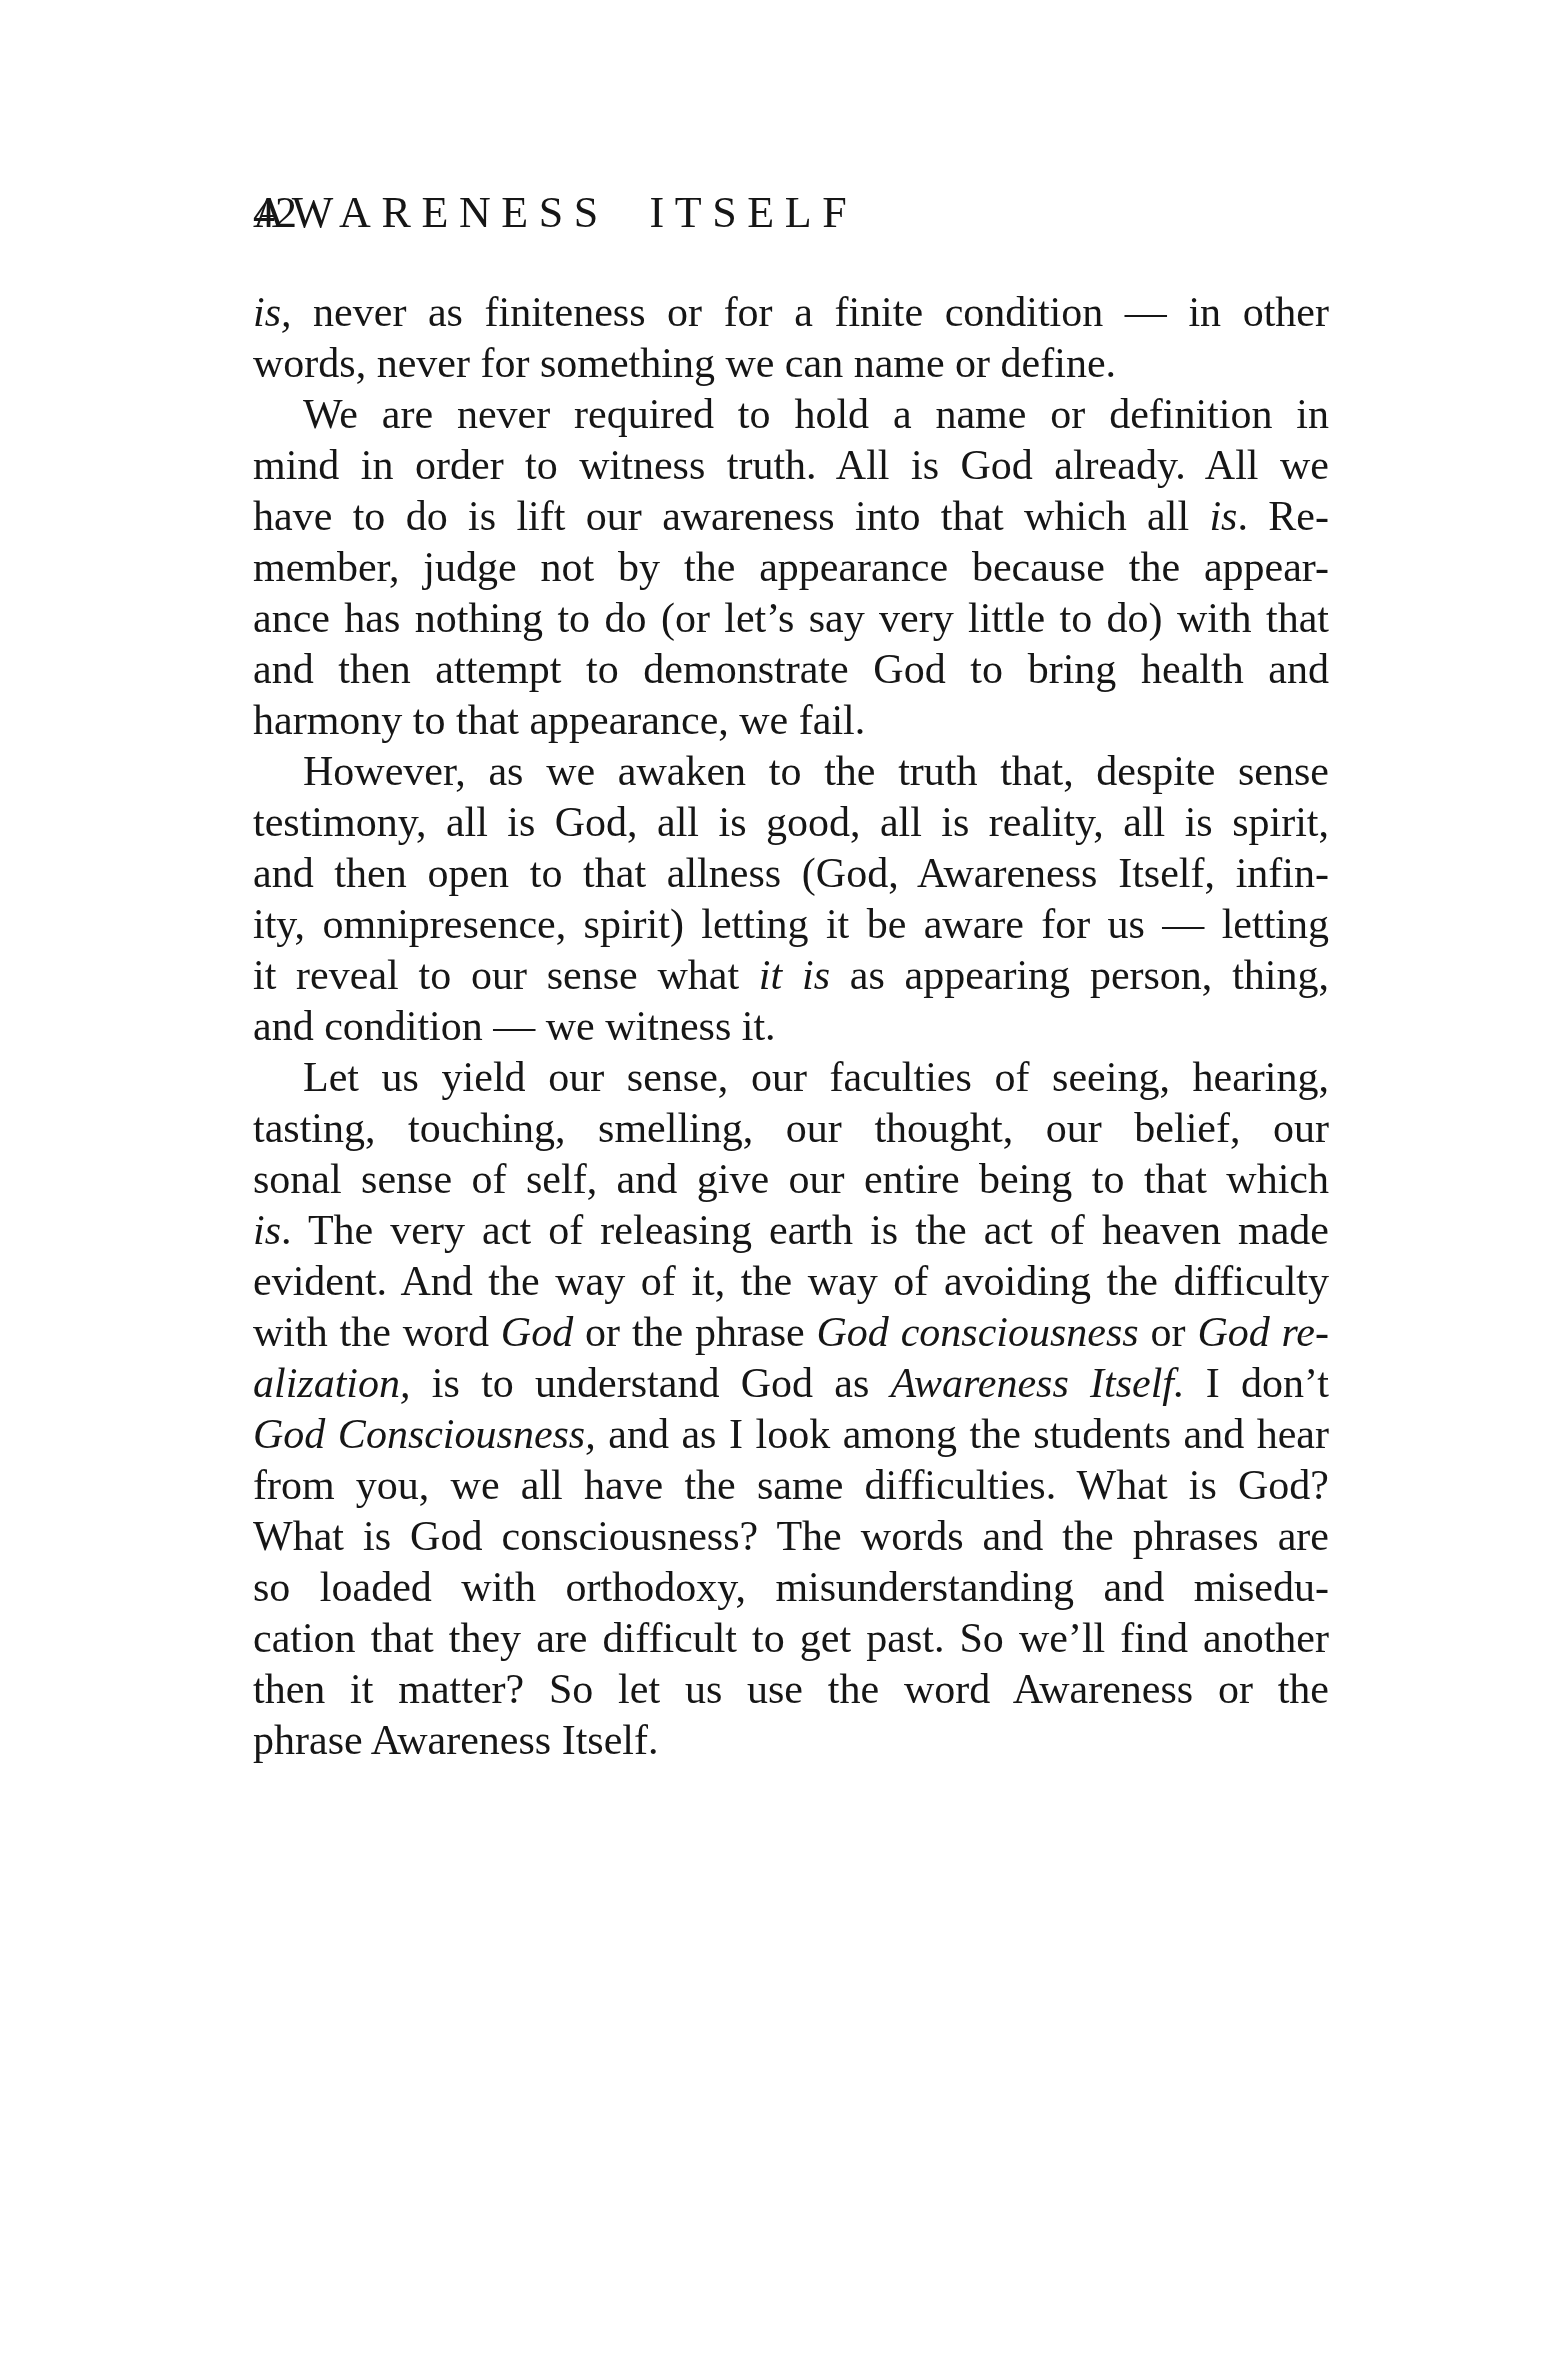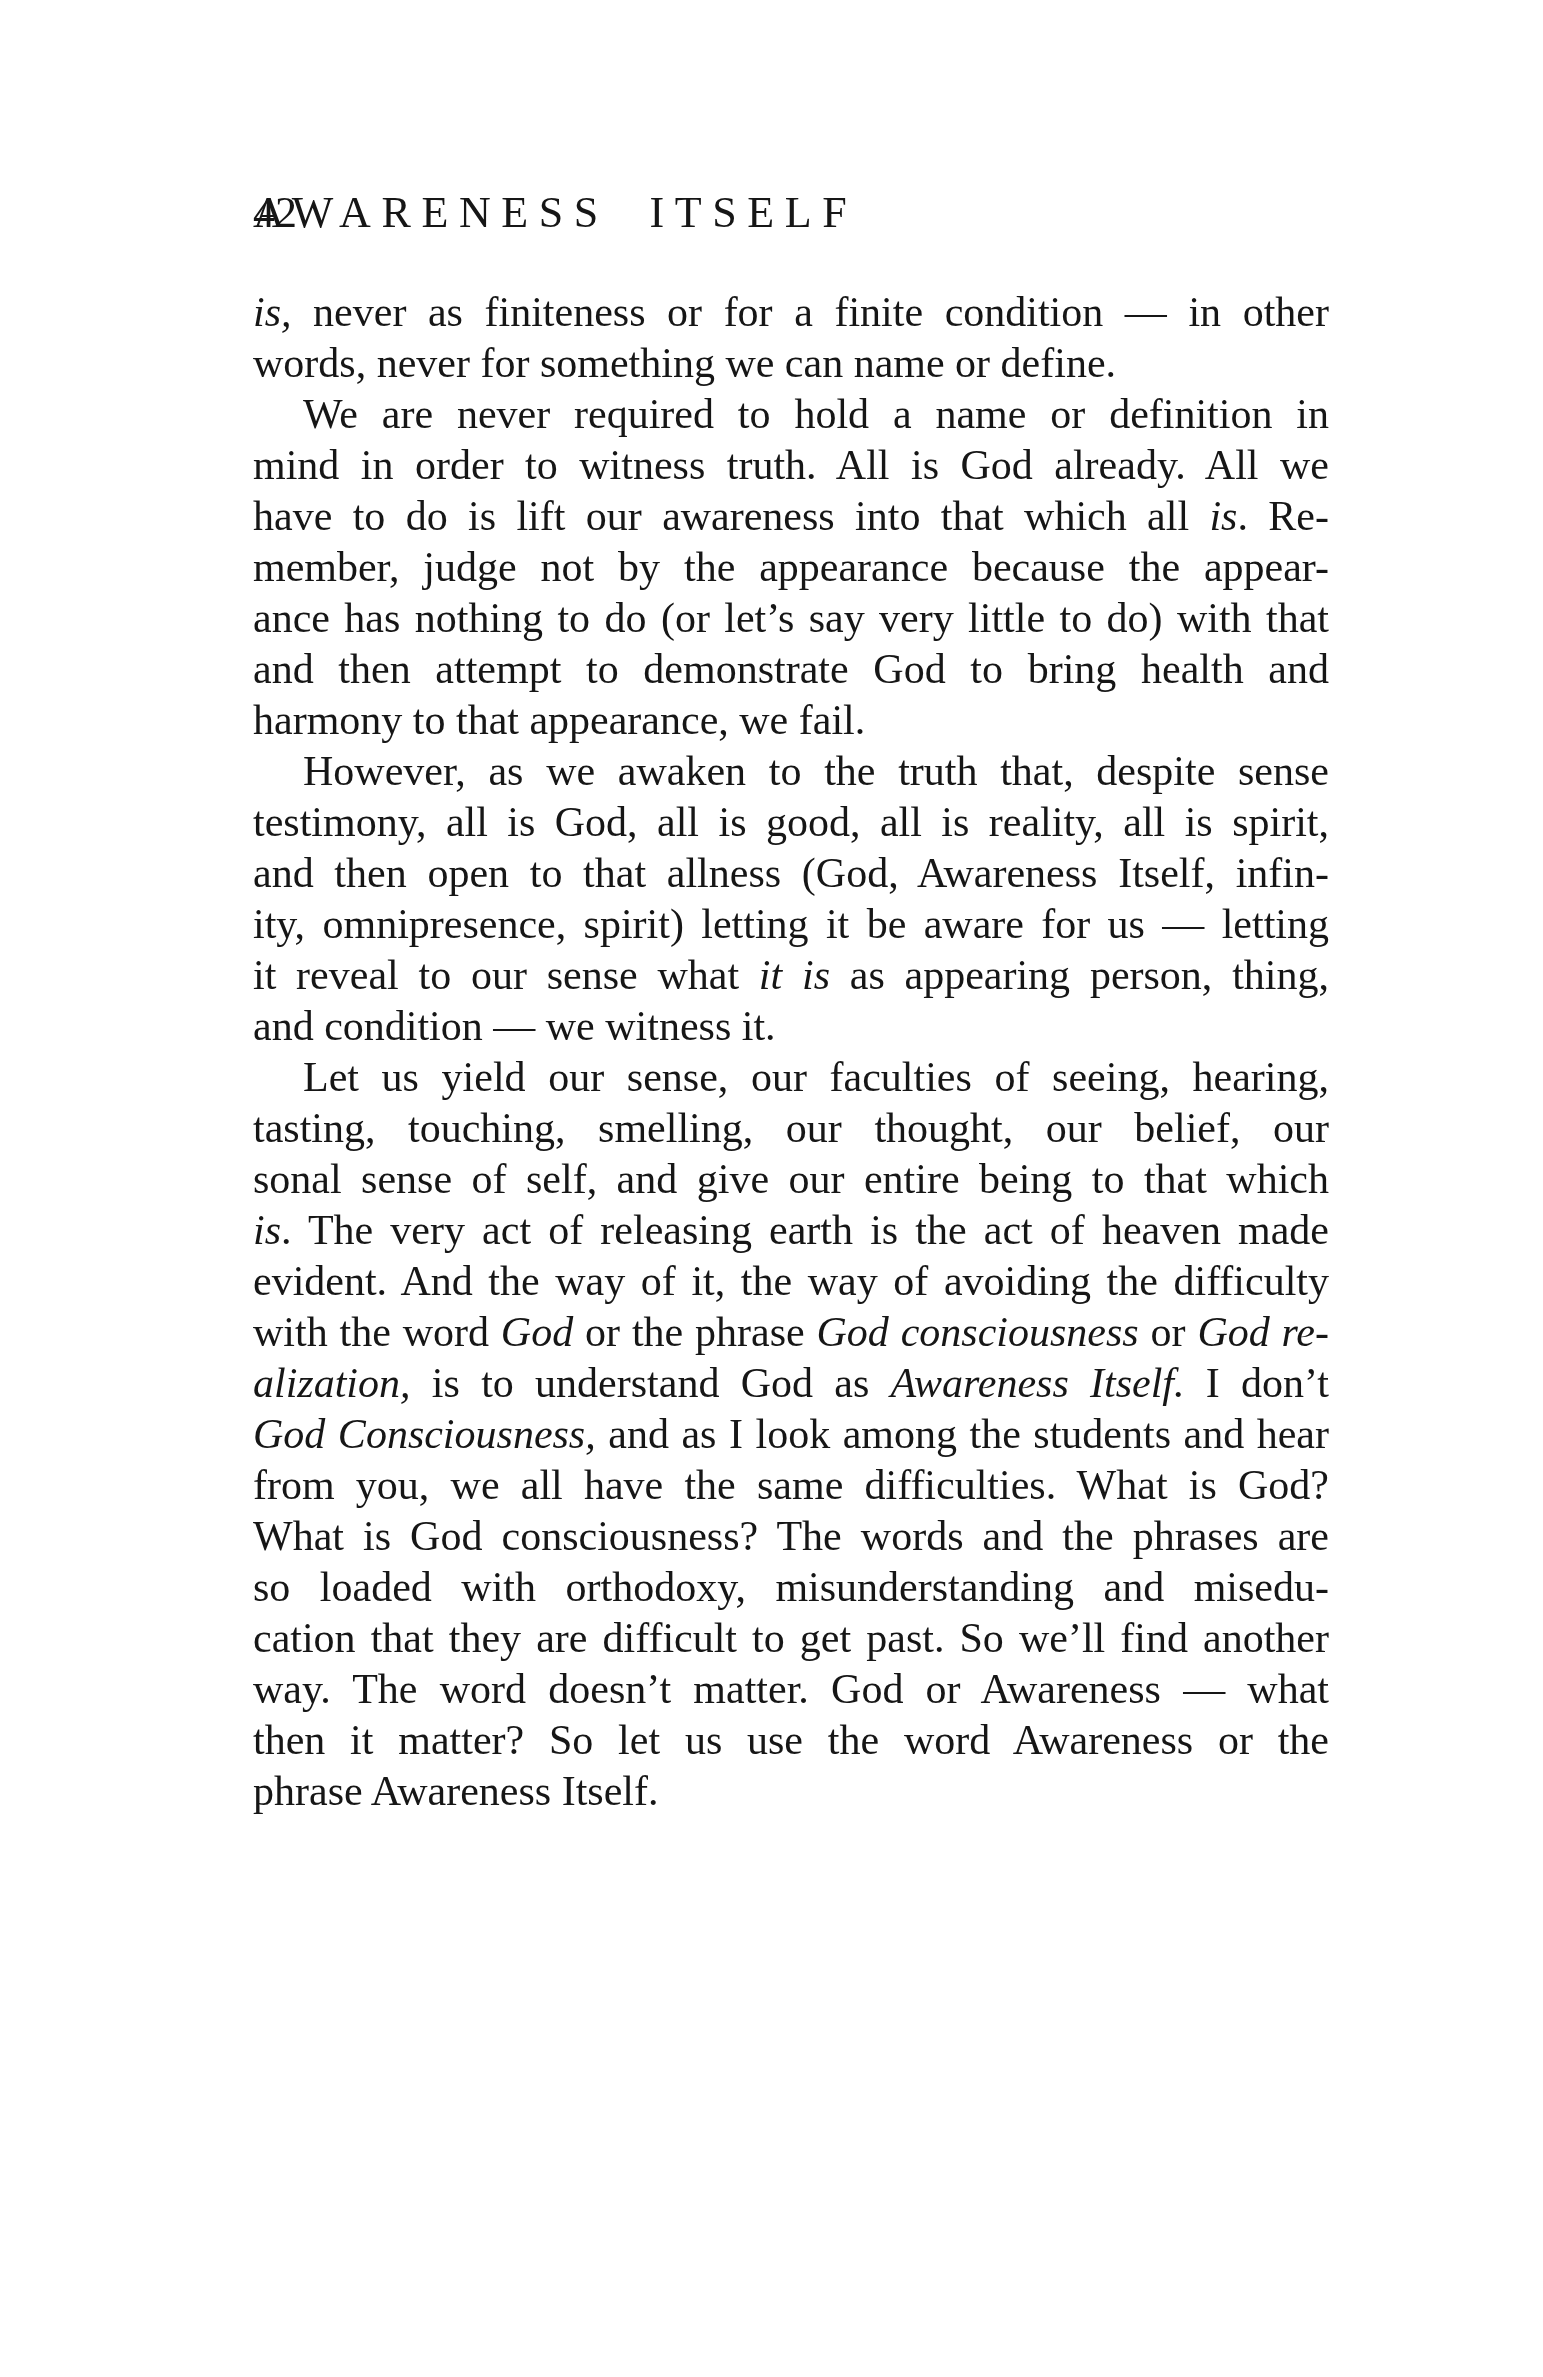--- a/index.html
+++ b/index.html
@@ -92,18 +92,17 @@
       <div class="line"><span>sonal sense of self, and give our entire being to that which</span></div>
       <div class="line"><em>is</em><span>. The very act of releasing earth is the act of heaven made</span></div>
       <div class="line"><span>evident. And the way of it, the way of avoiding the difficulty</span></div>
       <div class="line"><span>with the word </span><em>God</em><span> or the phrase </span><em>God consciousness</em><span> or </span><em>God re-</em></div>
       <div class="line"><em>alization,</em><span> is to understand God as </span><em>Awareness Itself.</em><span> I don’t</span></div>
       <div class="line"><em>God Consciousness,</em><span> and as I look among the students and hear</span></div>
       <div class="line"><span>from you, we all have the same difficulties. What is God?</span></div>
       <div class="line"><span>What is God consciousness? The words and the phrases are</span></div>
       <div class="line"><span>so loaded with orthodoxy, misunderstanding and misedu-</span></div>
       <div class="line"><span>cation that they are difficult to get past. So we’ll find another</span></div>
-      <div class="line"><span>way. The word doesn’t matter. God or Awareness — what</span></div>
       <div class="line"><span>then it matter? So let us use the word Awareness or the</span></div>
       <div class="line end"><span>phrase Awareness Itself.</span></div>
     </main>
 </div>
 
 
 </body></html>

